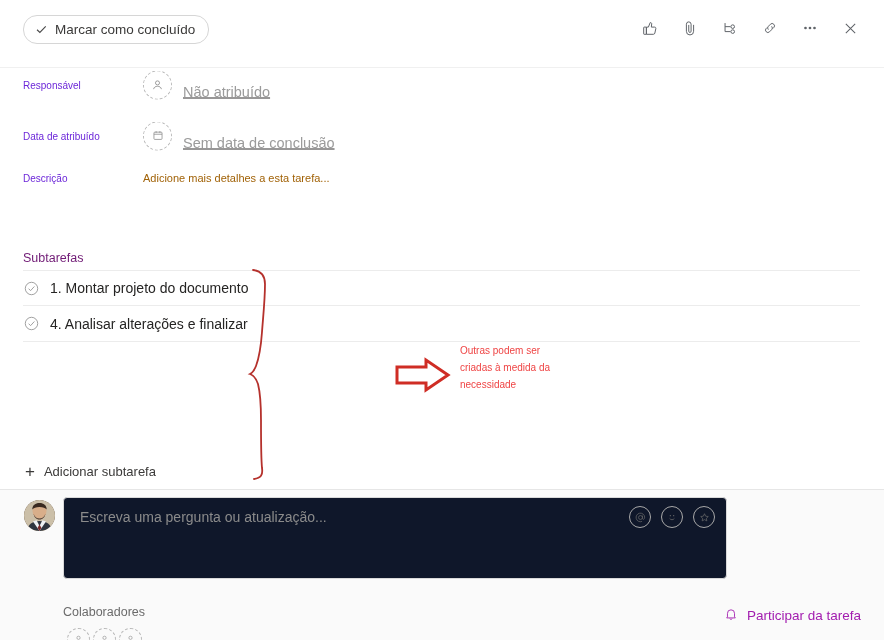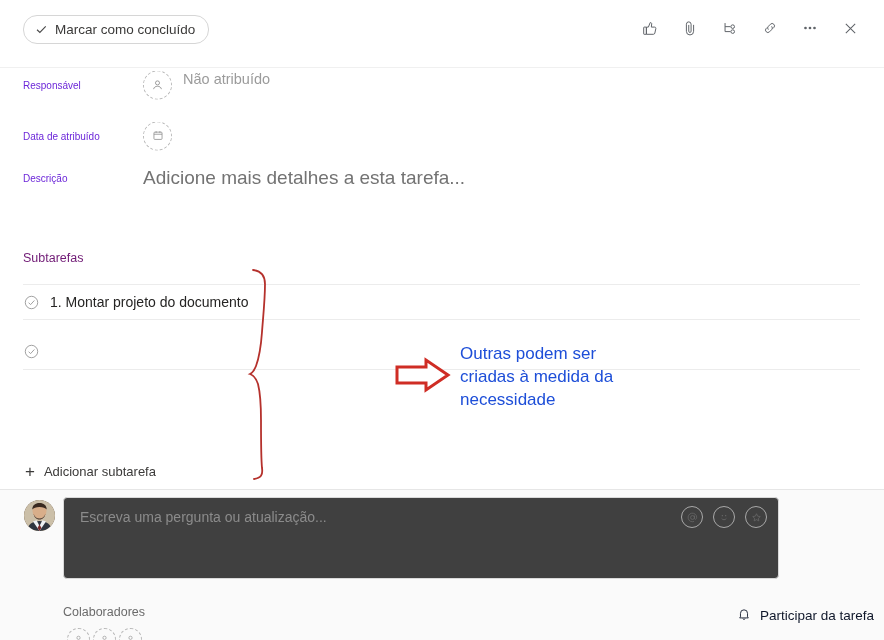--- a/index.html
+++ b/index.html
@@ -81,23 +81,24 @@
     font-size: 10px;
     color: #6d28d9;
     white-space: nowrap;
   }
   .field-value {
     position: absolute;
     left: 143px;
     top: 50%;
     transform: translateY(-50%);
     display: flex;
-    align-items: flex-start;
+    align-items: flex-end;
     gap: 11px;
     cursor: pointer;
+    text-decoration: underline;
   }
   .dashed-circle {
     width: 27px; height: 27px;
     border: 1px dashed #b9b9b9;
     border-radius: 50%;
     display: flex;
     align-items: center;
     justify-content: center;
     color: #8a8a8a;
     flex: none;
@@ -105,22 +106,22 @@
   .field-placeholder {
     font-size: 14.5px;
     color: #9b9b9b;
     white-space: nowrap;
   }
   .desc-value {
     position: absolute;
     left: 143px;
     top: 50%;
     transform: translateY(-50%);
-    font-size: 19px;
-    color: #737373;
+    font-size: 11px;
+    color: #a16207;
     cursor: text;
     white-space: nowrap;
   }
 
   
   .subtasks-title {
     position: absolute;
     left: 23px; top: 251px;
     font-size: 12.5px;
     color: #701a75;
@@ -131,21 +132,20 @@
     width: 837px;
   }
   .subtask-row {
     height: 36px;
     display: flex;
     align-items: center;
     gap: 10px;
     border-bottom: 1px solid #ececec;
     cursor: pointer;
     box-sizing: border-box;
-    margin-top: 14px;
   }
   .subtask-row:first-child {
     border-top: 1px solid #ececec;
   }
   .st-check {
     width: 17px; height: 17px;
     color: #9a9a9a;
     flex: none;
     display: flex;
     align-items: center;
@@ -176,23 +176,23 @@
 
   
   .annotations {
     position: absolute;
     left: 0; top: 0;
     width: 884px; height: 640px;
     pointer-events: none;
   }
   .anno-text {
     position: absolute;
-    color: #1d4ed8;
-    font-size: 17px;
-    line-height: 23px;
+    color: #ef4444;
+    font-size: 10px;
+    line-height: 17px;
     font-family: "Liberation Sans", sans-serif;
     white-space: pre-line;
   }
   .anno-text.left { left: 285px; top: 362px; }
   .anno-text.right { left: 460px; top: 342px; }
 
   
   .comment-area {
     position: absolute;
     left: 0; top: 489px;
@@ -205,22 +205,22 @@
     position: absolute;
     left: 24px; top: 500px;
     width: 31px; height: 31px;
     border-radius: 50%;
     overflow: hidden;
     background: #7d6a55;
   }
   .comment-box {
     position: absolute;
     left: 63px; top: 497px;
-    width: 716px; height: 82px;
-    background: #404040;
+    width: 664px; height: 82px;
+    background: #0f172a;
     border: 1px solid #d9d9d9;
     border-radius: 4px;
     box-sizing: border-box;
     cursor: text;
   }
   .comment-placeholder {
     position: absolute;
     left: 16px; top: 11px;
     font-size: 14px;
     color: #8b8b8b;
@@ -274,26 +274,26 @@
   .collab-plus {
     font-size: 17px;
     color: #3b3a39;
     margin-left: 6px;
     cursor: pointer;
     line-height: 1;
   }
 
   .follow-task {
     position: absolute;
-    right: 10px; top: 606px;
+    right: 23px; top: 606px;
     display: flex;
     align-items: center;
     gap: 8px;
     font-size: 13.5px;
-    color: #0f172a;
+    color: #a21caf;
     cursor: pointer;
   }
 </style>
 </head>
 <body>
 
 <div class="header">
 
   <div class="complete-btn">
     <span class="chk">
@@ -363,20 +363,21 @@
   <div class="field-row" style="height:43px">
     <div class="field-label">Data de atribuído</div>
     <div class="field-value">
       <span class="dashed-circle">
         <svg viewBox="0 0 20 20" width="14" height="14" fill="none" stroke="currentColor" stroke-width="1.1">
           <rect x="4.2" y="5.2" width="11.6" height="10.4" rx="1.3"></rect>
           <path d="M4.2 8.2h11.6"></path>
           <path d="M7.3 3.9v2.3 M12.7 3.9v2.3"></path>
         </svg>
       </span>
+      <span class="field-placeholder">Sem data de conclusão</span>
     </div>
   </div>
 
   <div class="field-row" style="height:42px">
     <div class="field-label">Descrição</div>
     <div class="desc-value">Adicione mais detalhes a esta tarefa...</div>
   </div>
 </div>
 
 <div class="subtasks-title">Subtarefas</div>
@@ -391,20 +392,21 @@
     </span>
     <span class="st-label">1. Montar projeto do documento</span>
   </div>
   <div class="subtask-row">
     <span class="st-check">
       <svg viewBox="0 0 20 20" width="17" height="17" fill="none" stroke="currentColor" stroke-width="1.1">
         <circle cx="10" cy="10" r="7.3"></circle>
           <path d="M6.6 10.2 L8.9 12.5 L13.4 7.6"></path>
       </svg>
     </span>
+    <span class="st-label">4. Analisar alterações e finalizar</span>
   </div>
 </div>
 
 <div class="add-subtask">
   <span class="plus-sign">+</span>
   <span>Adicionar subtarefa</span>
 </div>
 
 <div class="annotations">
   <svg width="884" height="640" viewBox="0 0 884 640" fill="none">

